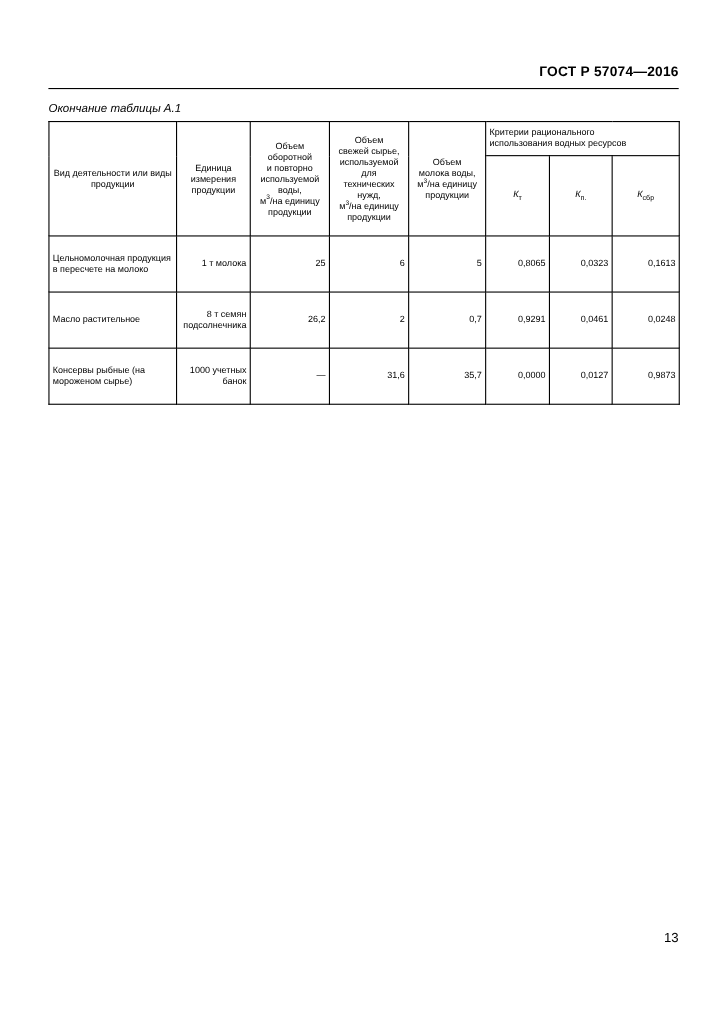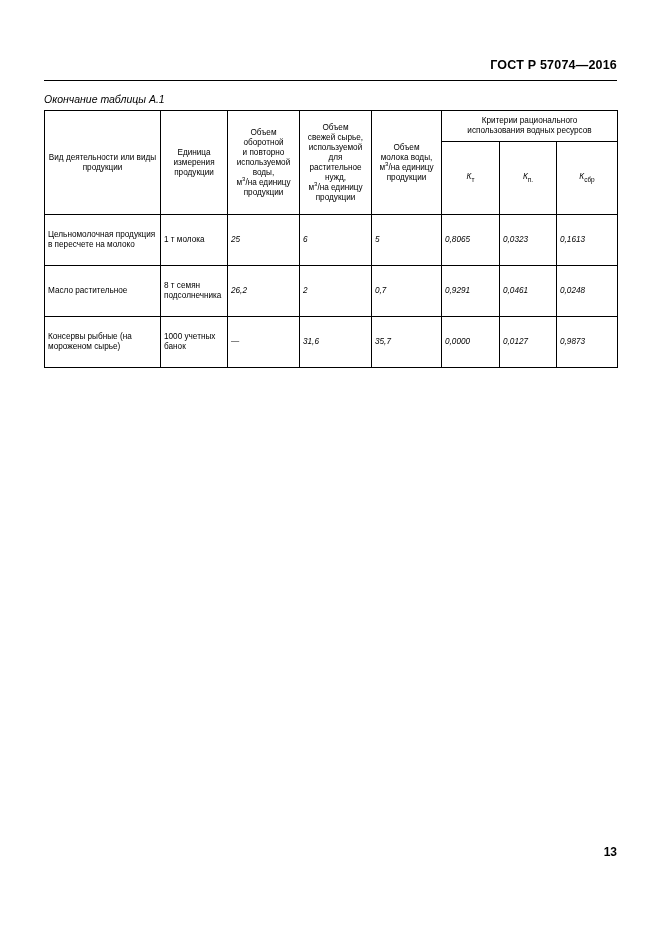--- a/index.html
+++ b/index.html
@@ -67,21 +67,21 @@
     padding: 2px 3px;
     vertical-align: middle;
   }
   .c-head {
     text-align: center;
   }
   .c-head-tall {
     height: 94px;
   }
   .crit-group {
-    text-align: center;
+    text-align: left;
     font-size: 8.2px;
     height: 26px;
   }
   .crit-sub {
     text-align: center;
     height: 68px;
     font-size: 9px;
   }
   .crit-sub i {
     font-style: italic;
@@ -93,42 +93,41 @@
   .body-row td {
     height: 46px;
   }
   .cell-left {
     text-align: left;
     padding-left: 6px;
     font-size: 8.6px;
     line-height: 1.3;
   }
   .cell-center {
-    text-align: left;
+    text-align: right;
     font-size: 8.6px;
     line-height: 1.3;
     margin-top: 47px;
   }
   .cell-num {
-    text-align: left;
+    text-align: right;
     font-size: 8.6px;
-    font-style: italic;
   }
   sup.sup {
     font-size: 6px;
     vertical-align: super;
     line-height: 0;
   }
   
   .page-number {
     position: absolute;
     right: 44px;
     top: 845px;
     font-size: 12px;
-    font-weight: bold;
+    font-weight: normal;
   }
 </style>
 </head>
 <body>
 
 <div class="page">
 
   <div class="doc-header">ГОСТ Р 57074—2016</div>
   <div class="header-rule"></div>
 
@@ -157,21 +156,21 @@
             <span>используемой</span><br>
             <span>воды,</span><br>
             <span>м</span><sup class="sup">3</sup><span>/на единицу</span><br>
             <span>продукции</span>
           </td>
           <td class="c-head" rowspan="2">
             <span>Объем</span><br>
             <span>свежей сырье,</span><br>
             <span>используемой</span><br>
             <span>для</span><br>
-            <span>растительное</span><br>
+            <span>технических</span><br>
             <span>нужд,</span><br>
             <span>м</span><sup class="sup">3</sup><span>/на единицу</span><br>
             <span>продукции</span>
           </td>
           <td class="c-head" rowspan="2">
             <span>Объем</span><br>
             <span>молока воды,</span><br>
             <span>м</span><sup class="sup">3</sup><span>/на единицу</span><br>
             <span>продукции</span>
           </td>

